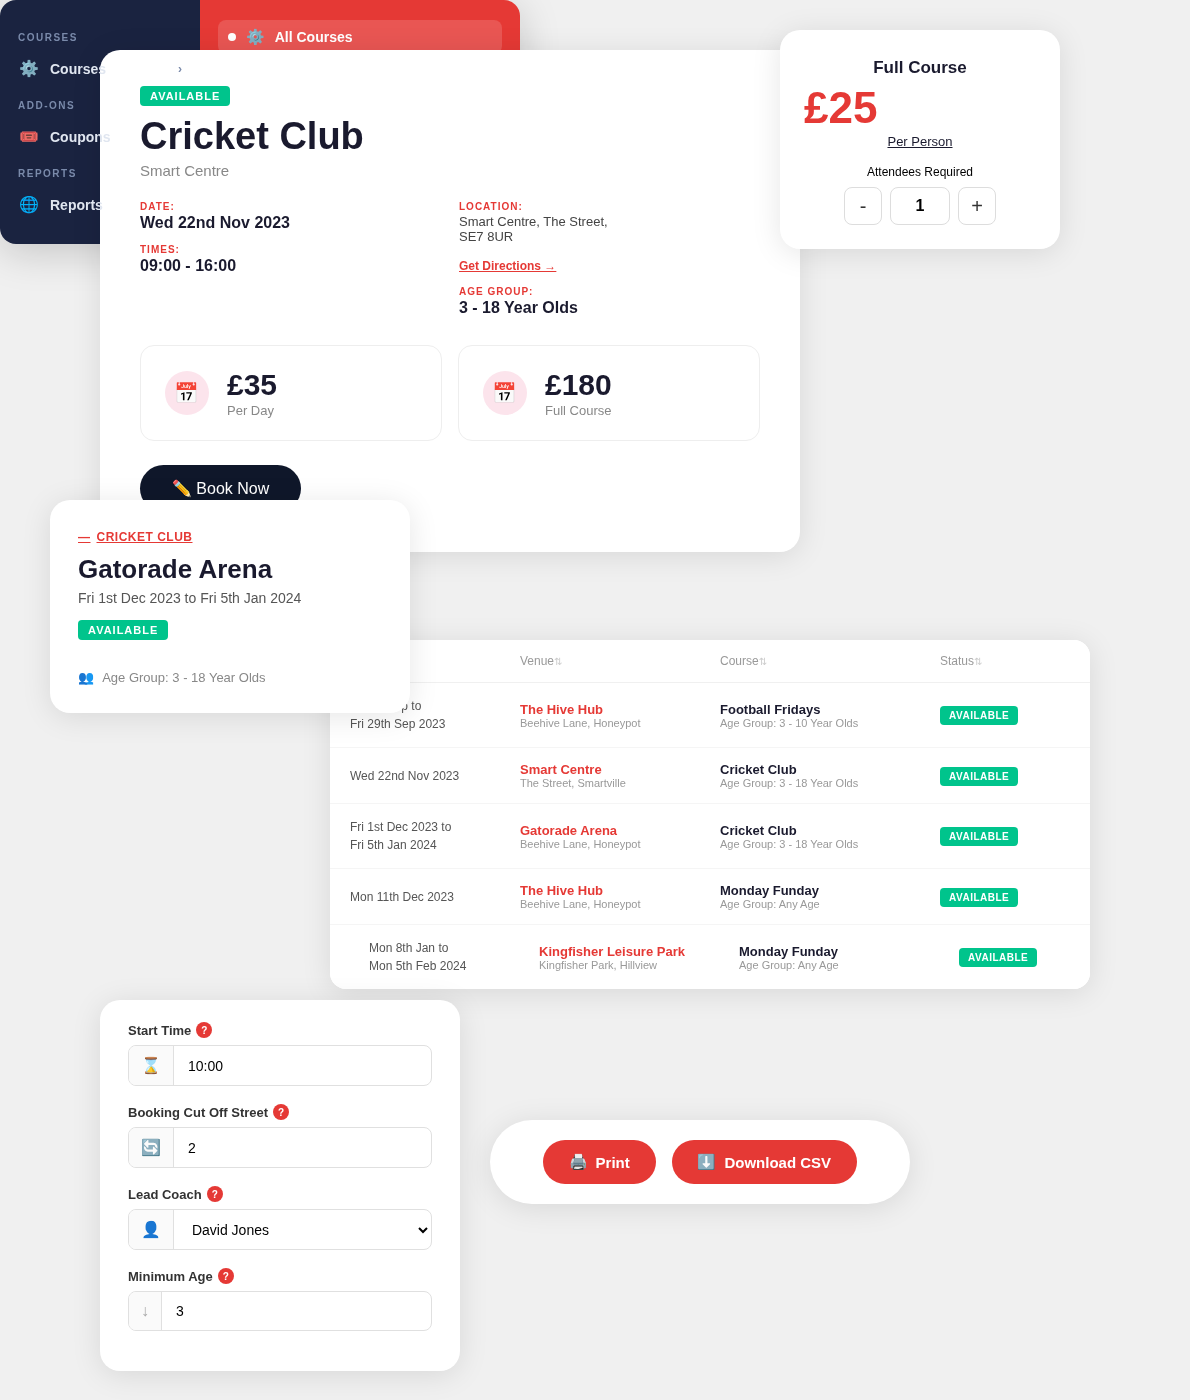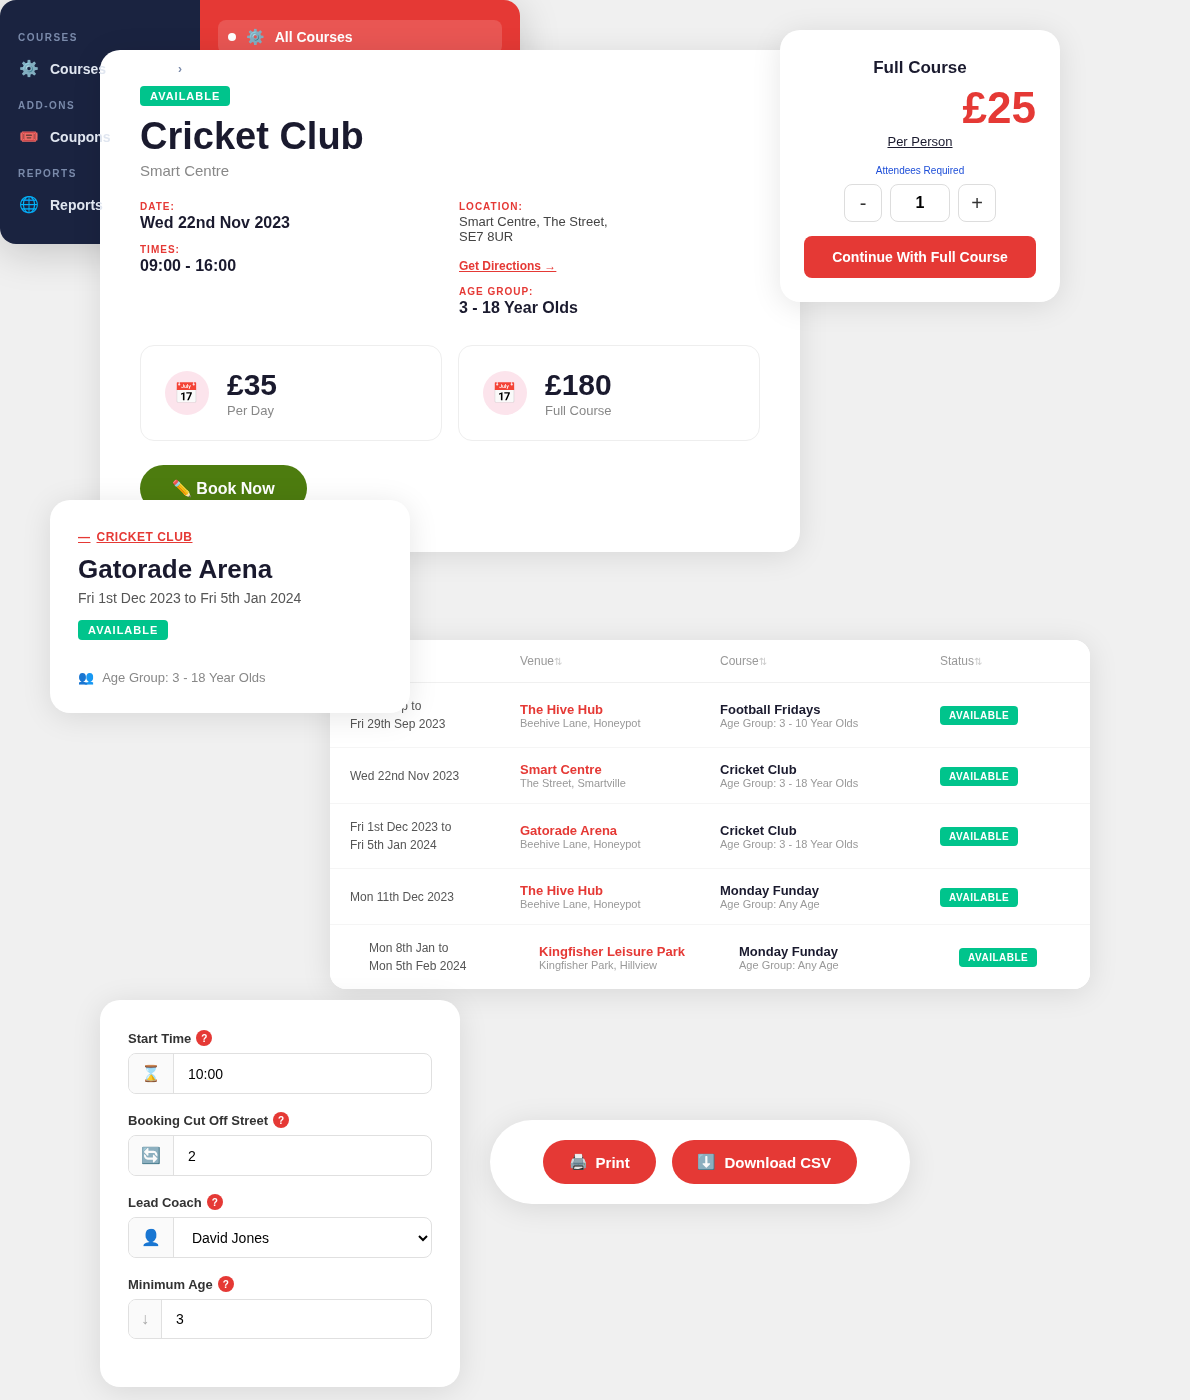--- a/index.html
+++ b/index.html
@@ -113,27 +113,27 @@
       font-size: 30px;
       font-weight: 800;
       color: #1a1a2e;
     }
     .price-label {
       font-size: 13px;
       color: #888;
       margin-top: 1px;
     }
     .book-now-btn {
-      background: #4d7c0f;
+      background: #0f172a;
       color: #fff;
       border: none;
       border-radius: 30px;
       padding: 14px 32px;
       font-size: 16px;
-      font-weight: 700;
+      font-weight: 400;
       cursor: pointer;
       display: flex;
       align-items: center;
       gap: 8px;
       margin-top: 24px;
     }
 
     
     #card-full-course {
       top: 30px;
@@ -142,38 +142,38 @@
       padding: 28px 24px 24px;
       z-index: 10;
     }
     #card-full-course h3 {
       font-size: 17px;
       font-weight: 700;
       color: #1a1a2e;
       text-align: center;
     }
     .full-course-price {
-      text-align: right;
+      text-align: left;
       font-size: 44px;
       font-weight: 800;
       color: #e53935;
       line-height: 1.1;
       margin-top: 6px;
     }
     .per-person {
       text-align: center;
       font-size: 13px;
       color: #1a1a2e;
       text-decoration: underline;
       margin-top: 2px;
     }
     .attendees-label {
       text-align: center;
-      font-size: 10px;
-      color: #1d4ed8;
+      font-size: 12px;
+      color: #000000;
       margin-top: 16px;
     }
     .attendees-row {
       display: flex;
       align-items: center;
       justify-content: center;
       gap: 8px;
       margin-top: 8px;
     }
     .qty-btn {
@@ -454,21 +454,21 @@
       display: flex;
       align-items: center;
       gap: 8px;
     }
 
     
     #card-form {
       top: 1000px;
       left: 100px;
       width: 360px;
-      padding: 30px 28px;
+      padding: 22px 28px;
       z-index: 4;
     }
     .form-group {
       margin-bottom: 18px;
     }
     .form-label {
       font-size: 13px;
       font-weight: 600;
       color: #333;
       margin-bottom: 7px;
@@ -569,21 +569,20 @@
 <div class="card" id="card-full-course">
   <h3>Full Course</h3>
   <div class="full-course-price">£25</div>
   <div class="per-person">Per Person</div>
   <div class="attendees-label">Attendees Required</div>
   <div class="attendees-row">
     <button class="qty-btn">-</button>
     <input type="text" class="qty-input" value="1" style="">
     <button class="qty-btn">+</button>
   </div>
-  <button class="continue-btn">Continue With Full Course</button>
 </div>
 
 <div class="card" id="card-gatorade">
   <div class="club-link">CRICKET CLUB</div>
   <h2>Gatorade Arena</h2>
   <div class="date-range">Fri 1st Dec 2023 to Fri 5th Jan 2024</div>
   <span class="available-badge" style="margin-top:14px;display:inline-block">AVAILABLE</span>
   <div class="age-group-row">
     <span>👥</span>
     <span>Age Group: 3 - 18 Year Olds</span>

